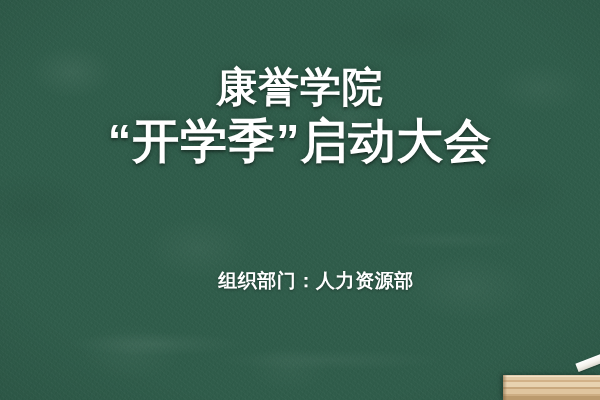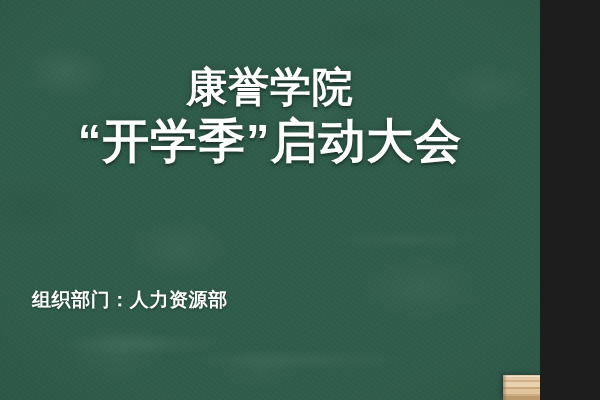--- a/index.html
+++ b/index.html
@@ -3,21 +3,21 @@
 <meta charset="utf-8">
 <style>
   html, body {
     margin: 0;
     padding: 0;
     background: #1d1d1d;
   }
 
   #slide {
     position: relative;
-    width: 540px;
+    width: 600px;
     height: 400px;
     overflow: hidden;
     font-family: "Liberation Sans", "DejaVu Sans", sans-serif;
     background-color: #2f5c4a;
     user-select: none;
   }
 
   
   .board-base {
     position: absolute;
@@ -97,21 +97,22 @@
     white-space: nowrap;
   }
 
   .title-line-1 { font-size: 41px; }
   .title-line-2 { font-size: 47px; margin-top: 0; }
 
   .subtitle {
     position: absolute;
     left: 0;
     right: 0;
-    top: 287px;
+    top: 268px;
+    text-align: center;
     color: #ffffff;
     font-size: 19px;
     font-weight: bold;
     letter-spacing: 0.03em;
     white-space: nowrap;
     text-shadow: 0 1px 3px rgba(0,0,0,0.40);
     margin-left: 32px;
   }
 
   

